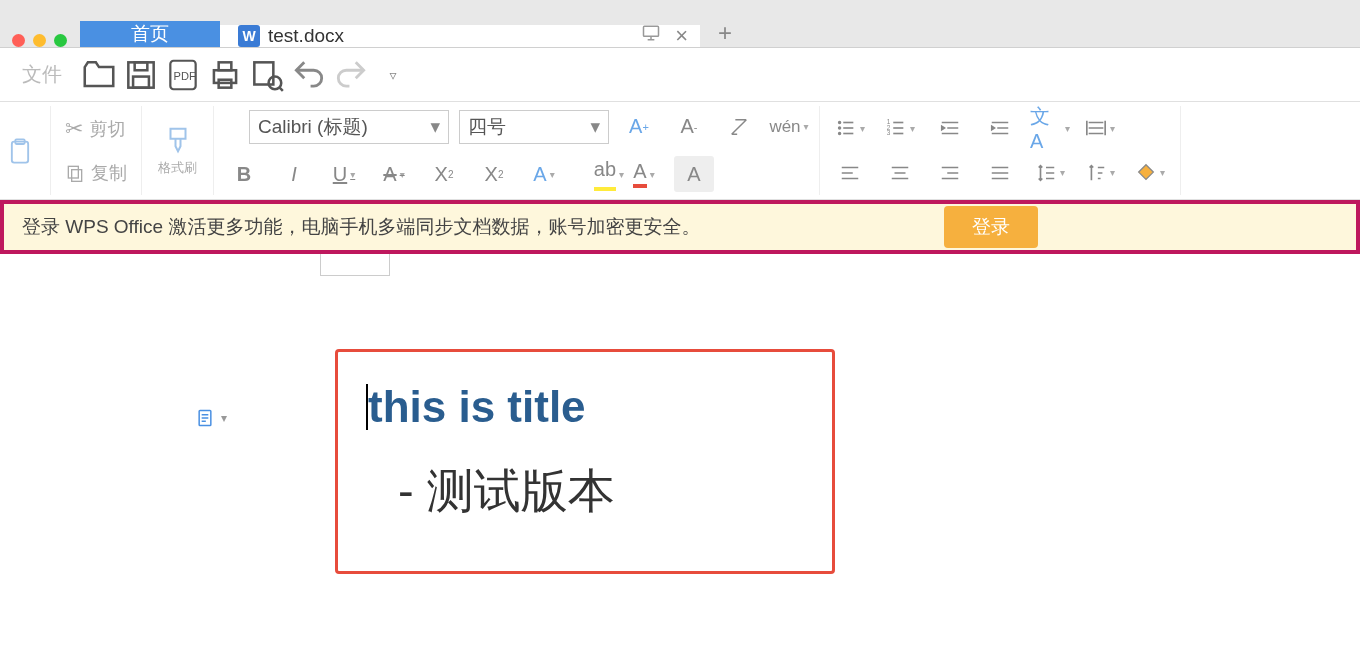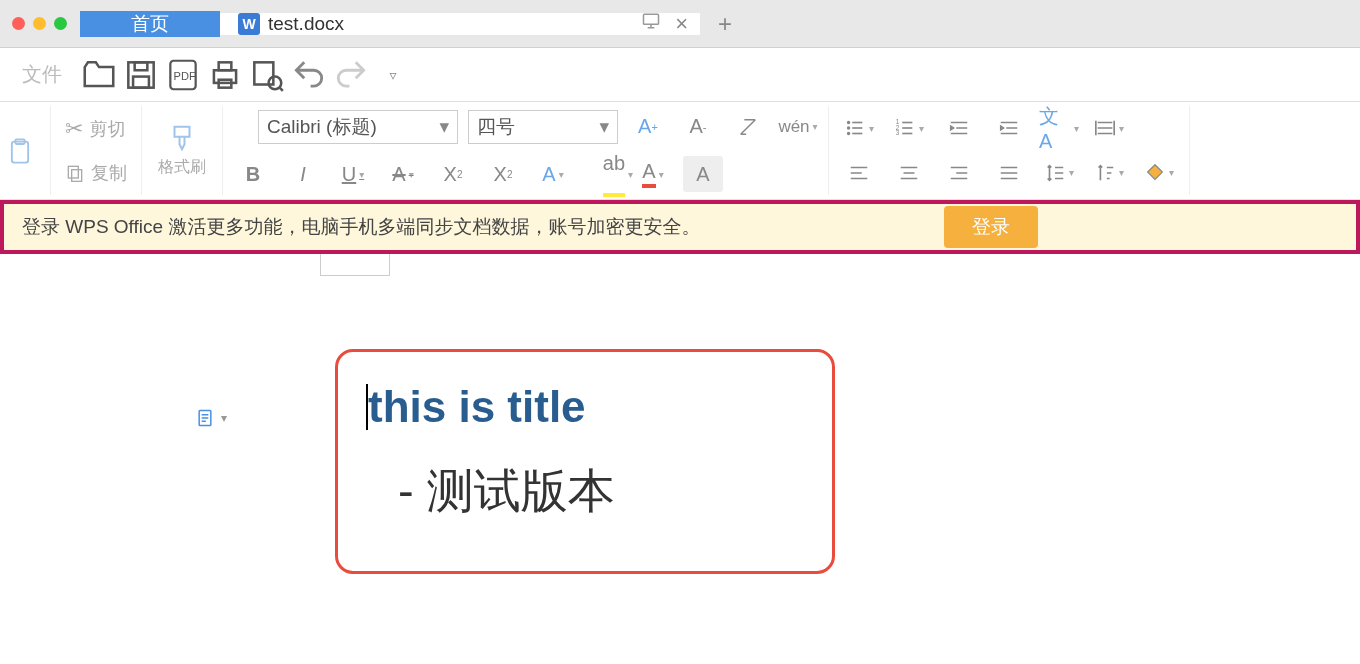--- a/index.html
+++ b/index.html
@@ -1,19 +1,19 @@
 <!DOCTYPE html>
 <html><head>
 <meta charset="utf-8">
 <style>
 * { box-sizing: border-box; margin: 0; padding: 0; }
 body { font-family: -apple-system, "Helvetica Neue", Arial, sans-serif; background: #fff; width: 1360px; height: 664px; overflow: hidden; }
 
 
-.titlebar { height: 48px; display: flex; align-items: center; background: #e8e8e8; border-bottom: 1px solid #d0d0d0; }
+.titlebar { height: 48px; display: flex; align-items: flex-end; background: #e8e8e8; border-bottom: 1px solid #d0d0d0; }
 .traffic { display: flex; align-items: center; gap: 8px; padding: 0 12px; width: 80px; background: #e8e8e8; }
 .dot { width: 13px; height: 13px; border-radius: 50%; }
 .dot.r { background: #ff5f57; }
 .dot.y { background: #febc2e; }
 .dot.g { background: #28c840; }
 .tab { display: flex; align-items: center; padding: 0 18px; font-size: 19px; cursor: pointer; gap: 8px; color: #333; }
 .tab.home { background: #4a90e2; color: #fff; font-weight: 400; min-width: 140px; justify-content: center; }
 .tab.doc { background: #fff; flex: 0 0 480px; justify-content: flex-start; position: relative; }
 .tab.doc .tab-actions { position: absolute; right: 12px; display: flex; gap: 14px; color: #888; }
 .tab.new { color: #888; width: 50px; justify-content: center; font-size: 24px; }
@@ -26,40 +26,40 @@
 .menu-tabs { display: flex; gap: 36px; margin-left: 24px; font-size: 21px; color: #333; align-items: center; }
 .menu-tab { cursor: pointer; padding: 6px 2px; }
 .menu-tab.active { background: #2f8af5; color: #fff; border-radius: 20px; padding: 6px 24px; }
 
 
 .ribbon { height: 98px; display: flex; align-items: stretch; border-bottom: 1px solid #e0e0e0; padding: 4px 0; }
 .rgroup { display: flex; flex-direction: column; justify-content: space-around; padding: 0 10px; border-right: 1px solid #eee; }
 .rrow { display: flex; align-items: center; gap: 10px; }
 .rbtn { display: inline-flex; align-items: center; gap: 6px; color: #aaa; font-size: 18px; cursor: pointer; padding: 2px 4px; }
 .rbtn .ic { font-size: 22px; }
-.vbtn { display: flex; flex-direction: column; align-items: center; justify-content: center; color: #aaa; font-size: 16px; gap: 4px; padding: 0 6px; cursor: pointer; }
+.vbtn { display: flex; flex-direction: column; align-items: center; justify-content: center; color: #aaa; font-size: 13px; gap: 4px; padding: 0 6px; cursor: pointer; }
 .vbtn .ic { font-size: 30px; color: #a0c4ea; }
 .combo { border: 1px solid #ccc; height: 34px; display: inline-flex; align-items: center; padding: 0 8px; font-size: 19px; color: #555; background: #fff; cursor: pointer; }
 .combo .caret { margin-left: auto; color: #888; }
 .combo.font { width: 200px; margin-left: 25px; }
 .combo.size { width: 150px; }
 .tbtn { width: 40px; height: 36px; display: inline-flex; align-items: center; justify-content: center; color: #888; font-size: 20px; cursor: pointer; }
 .tbtn.dd::after { content: "▾"; font-size: 10px; margin-left: 3px; color: #aaa; }
 .tbtn svg { width: 22px; height: 22px; }
 
 
 .banner { background: #fef7dc; border: 4px solid #be185d; height: 54px; display: flex; align-items: center; padding: 0 18px; font-size: 19px; color: #444; }
 .banner-btn { margin-left: auto; margin-right: 300px; background: #f6b03e; color: #fff; padding: 8px 28px; border-radius: 4px; font-size: 19px; cursor: pointer; }
 
 
 .docarea { background: #fff; position: relative; height: 410px; padding-top: 0; }
 .ruler-tab { position: absolute; left: 320px; top: 0; width: 70px; height: 22px; border: 1px solid #ccc; border-top: none; }
 .page-handle { position: absolute; left: 195px; top: 154px; display: flex; align-items: center; gap: 6px; color: #4a90e2; font-size: 18px; cursor: pointer; }
 .page-handle .caret { color: #999; font-size: 12px; }
-.highlight-box { position: absolute; left: 335px; top: 95px; width: 500px; height: 225px; border: 3px solid #e74c3c; border-radius: 18px; padding: 30px 30px; }
+.highlight-box { position: absolute; left: 335px; top: 95px; width: 500px; height: 225px; border: 3px solid #e74c3c; border-radius: 4px; padding: 30px 30px; }
 .doc-title { font-size: 44px; font-weight: 700; color: #2a5d8f; position: relative; }
 .cursor-caret { position: absolute; left: -2px; top: 2px; width: 2px; height: 46px; background: #000; }
 .doc-sub { font-size: 47px; color: #333; margin-top: 28px; padding-left: 30px; }
 
 svg { display: block; }
 </style>
 </head>
 <body>
 
 <div class="titlebar">
@@ -197,21 +197,21 @@
     </div>
     <div class="rrow">
       <span class="tbtn" style="font-weight:700;">B</span>
       <span class="tbtn" style="font-style:italic;">I</span>
       <span class="tbtn dd" style="text-decoration:underline;">U</span>
       <span class="tbtn dd" style="text-decoration:line-through;">A</span>
       <span class="tbtn">X<sup style="font-size:10px;">2</sup></span>
       <span class="tbtn">X<sub style="font-size:10px;">2</sub></span>
       <span class="tbtn dd" style="color:#6aa7e8;">A</span>
       <span class="tbtn dd">
-          <span style="border-bottom:4px solid #ffeb3b;padding-bottom:18px;margin-left:30px;">ab</span>
+          <span style="border-bottom:4px solid #ffeb3b;padding-bottom:6px;margin-left:30px;">ab</span>
         </span>
       <span class="tbtn dd">
           <span style="border-bottom:4px solid #e74c3c;padding-bottom:1px;">A</span>
         </span>
       <span class="tbtn" style="background:#eee;border-radius:3px;">A</span>
     </div>
   </div>
   <div class="rgroup" style="gap:0;">
     <div class="rrow">
       <span class="tbtn dd">

